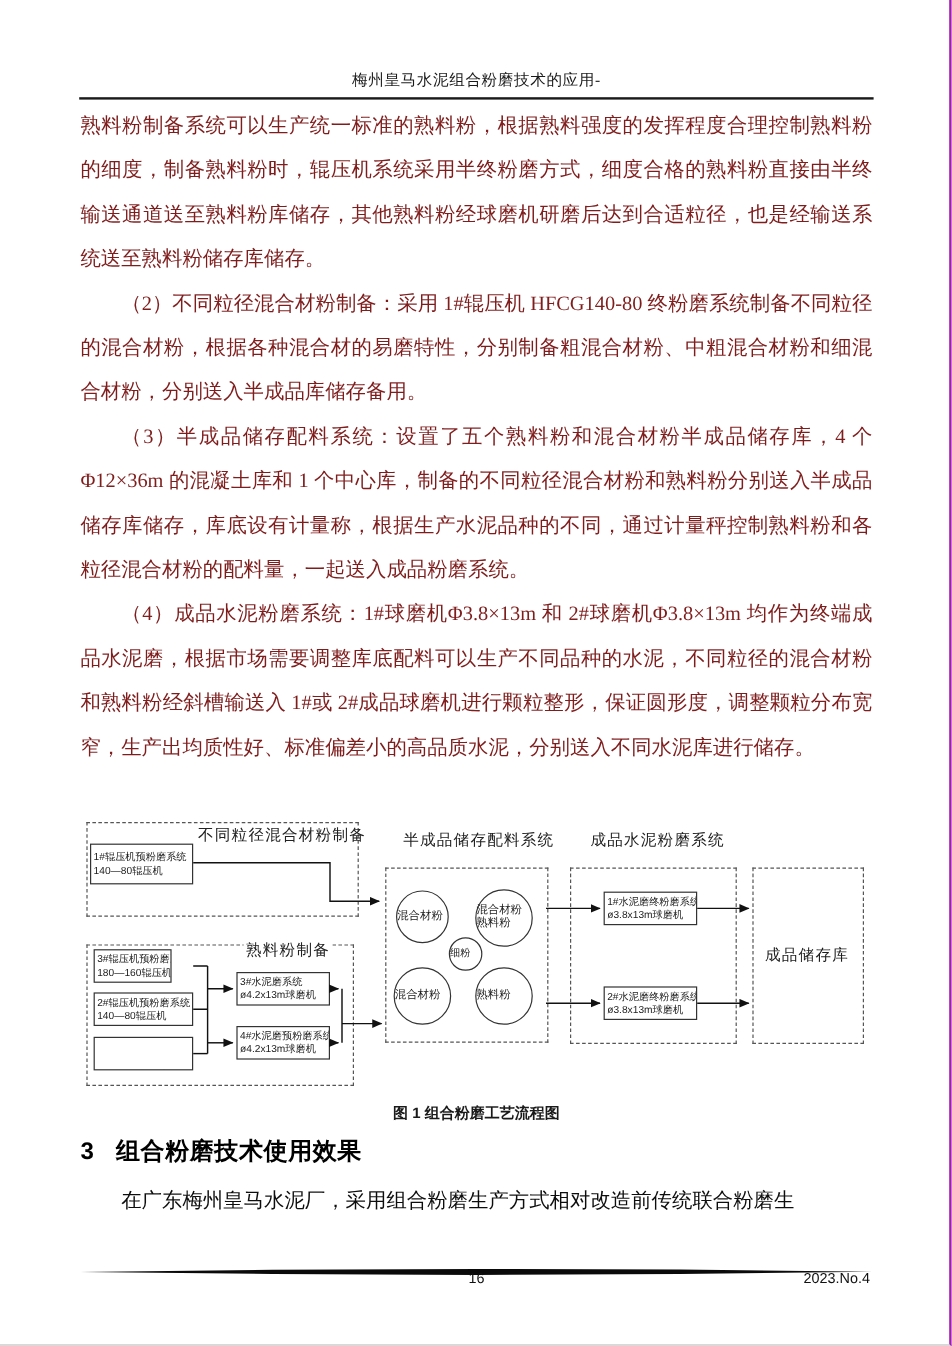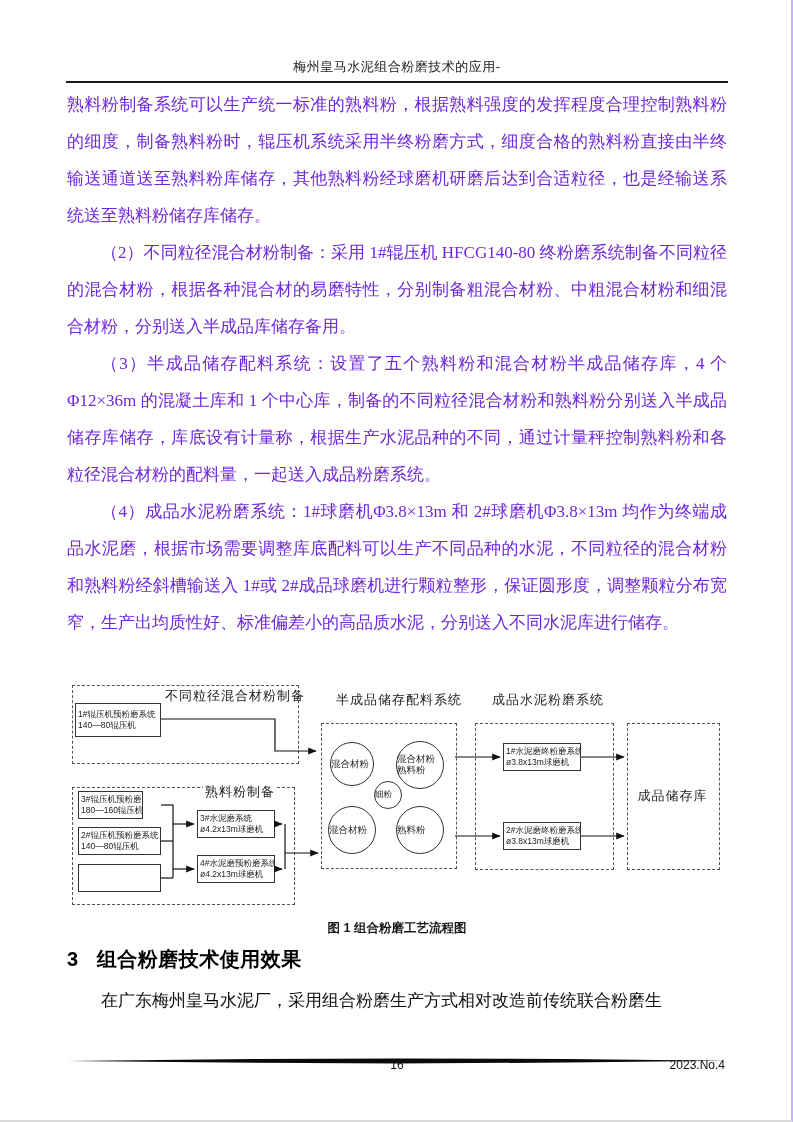--- a/index.html
+++ b/index.html
@@ -1,31 +1,31 @@
 <!DOCTYPE html>
 <html><head>
 <meta charset="utf-8">
 <style>
   html,body{margin:0;padding:0;}
   body{
     width:793px;height:1122px;position:relative;background:#ffffff;
     font-family:"Liberation Serif","DejaVu Serif",serif;color:#111;
     overflow:hidden;
   }
-  .page{position:absolute;inset:0;background:#fff;border-right:2px solid #c4b5fd;border-bottom:2px solid #d9d9d9;}
+  .page{position:absolute;inset:0;background:#fff;border-right:2px solid #a21caf;border-bottom:2px solid #d9d9d9;}
   
   .header-title{
     position:absolute;top:58px;left:67px;width:660px;text-align:center;
     font-size:13px;letter-spacing:.5px;color:#1a1a1a;
   }
   .header-rule{position:absolute;top:81px;left:66px;width:662px;height:2px;background:#1a1a1a;}
   
   .bodytext{
     position:absolute;top:86px;left:67px;width:660px;
-    font-size:17px;line-height:37px;text-align:justify;color:#6d28d9;
+    font-size:17px;line-height:37px;text-align:justify;color:#7f1d1d;
   }
   .bodytext p{margin:0;}
   .bodytext p.indent{text-indent:2em;}
   
   .figure{position:absolute;top:683px;left:70px;width:660px;height:232px;
     font-family:"Liberation Sans","DejaVu Sans",sans-serif;color:#1c1c1c;}
   .dashedbox{position:absolute;border:1px dashed #555;background:transparent;}
   .fig-title{position:absolute;font-size:13px;letter-spacing:1px;font-weight:500;color:#222;white-space:nowrap;}
   .solidbox{
     position:absolute;border:1px solid #333;background:#fff;

